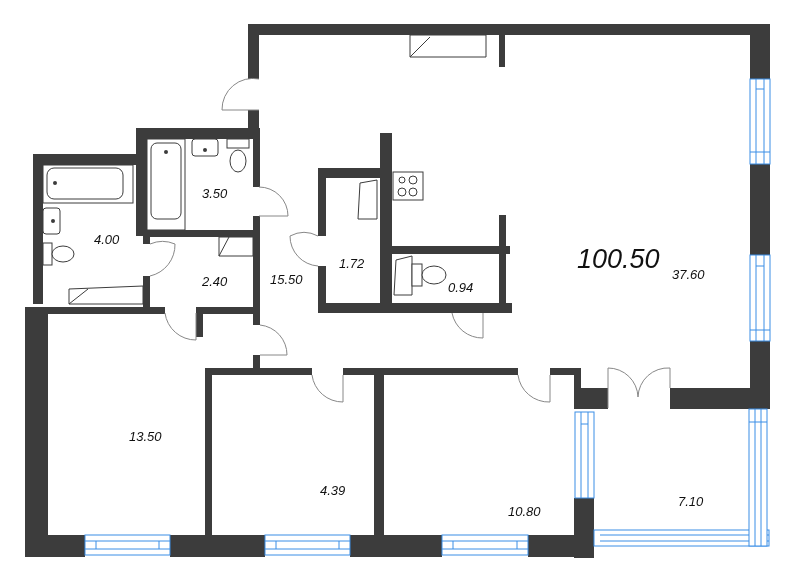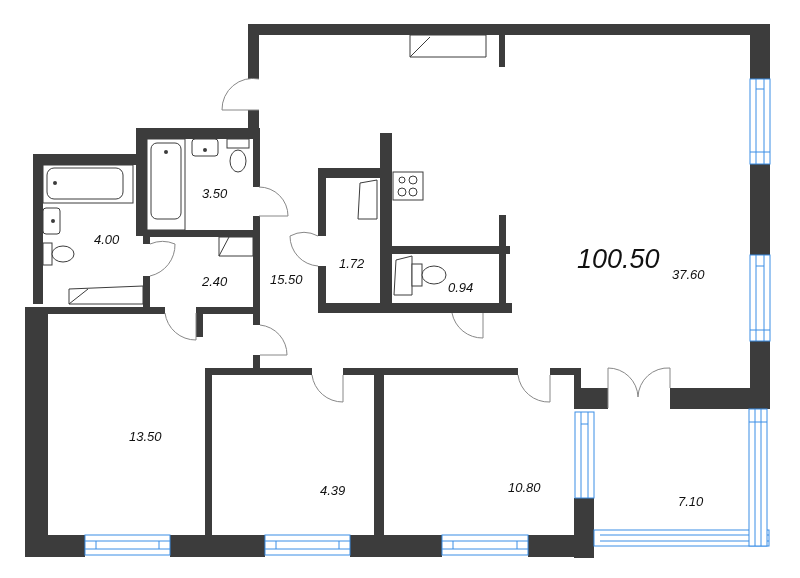--- a/index.html
+++ b/index.html
@@ -180,20 +180,20 @@
 
     <path class="fix" d="M410 57 L410 35 L486 35 L486 57 Z"></path>
     <line class="fixthin" x1="410" y1="57" x2="430" y2="37"></line>
   </g>
 </svg>
 
 <div class="label big" style="left:577px; top:244px;">100.50</div>
 <div class="label" style="left:672px; top:267px;">37.60</div>
 <div class="label" style="left:270px; top:272px;">15.50</div>
 <div class="label" style="left:129px; top:429px;">13.50</div>
-<div class="label" style="left:508px; top:480px;">10.80</div>
+<div class="label" style="left:508px; top:504px;">10.80</div>
 <div class="label" style="left:320px; top:483px;">4.39</div>
 <div class="label" style="left:643px; top:494px;margin-left:35px;">7.10</div>
 <div class="label" style="left:94px; top:232px;">4.00</div>
 <div class="label" style="left:202px; top:186px;">3.50</div>
 <div class="label" style="left:202px; top:274px;">2.40</div>
 <div class="label" style="left:339px; top:256px;">1.72</div>
 <div class="label" style="left:448px; top:280px;">0.94</div>
 
 </body></html>

